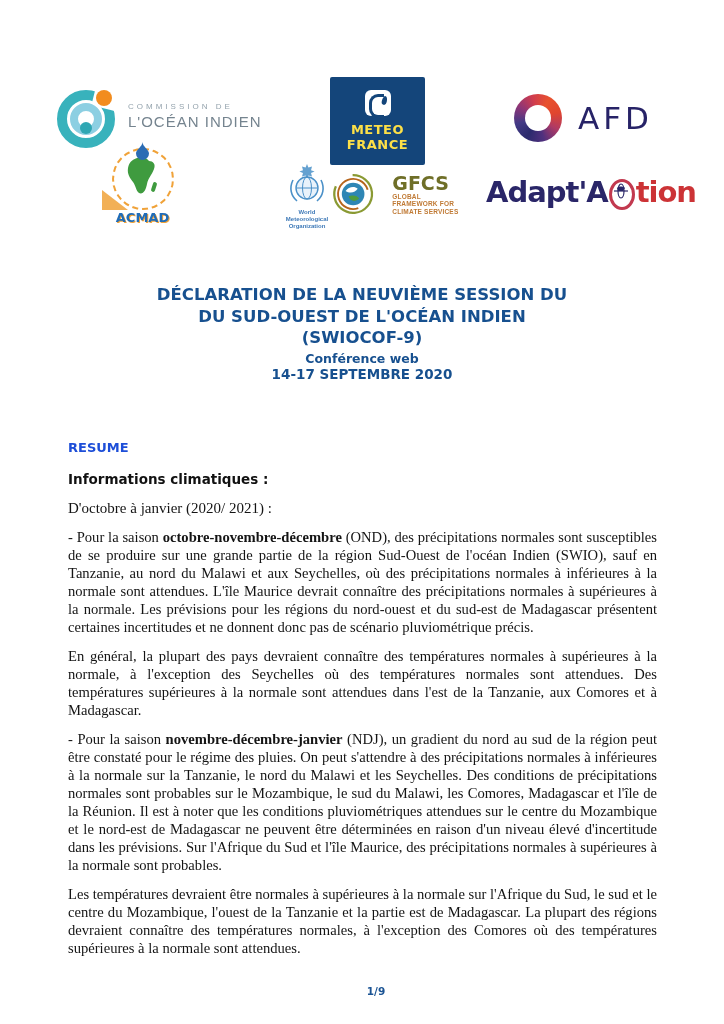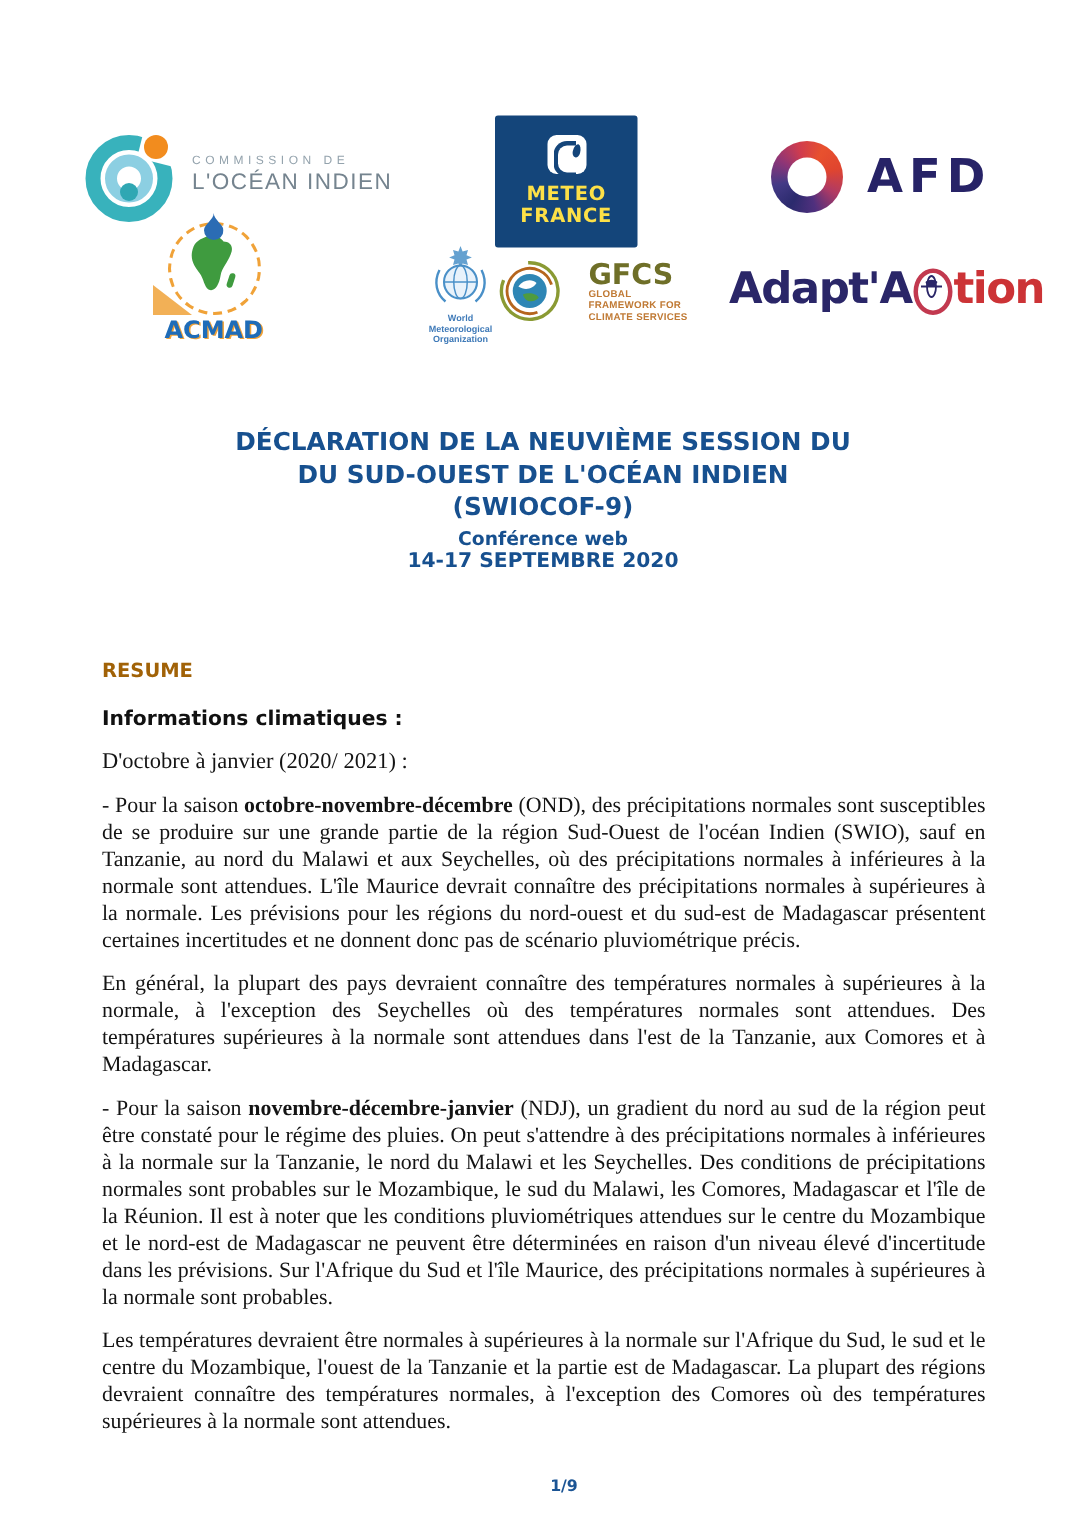--- a/index.html
+++ b/index.html
@@ -24,30 +24,30 @@
   .mf-icon{width:26px;height:26px;background:#ffffff;border-radius:6px;position:relative;margin-bottom:6px;}
   .mf-icon .c1{position:absolute;left:4px;top:4px;width:12px;height:18px;border:3.5px solid #14457a;border-right:none;border-radius:9px 0 0 9px;}
   .mf-icon .c2{position:absolute;right:4px;top:6px;width:5px;height:9px;background:#14457a;border-radius:50% 50% 50% 50%/60% 60% 40% 40%;transform:rotate(14deg);}
   .mf-text{font-family:"DejaVu Sans",sans-serif;font-weight:bold;color:#fde047;font-size:13px;line-height:15px;text-align:center;letter-spacing:.5px;}
 
   
   .afd{left:514px;top:92px;width:150px;height:52px;display:flex;align-items:center;}
   .afd-ring{width:48px;height:48px;border-radius:50%;position:relative;
     background:conic-gradient(from 210deg,#2b2a6d,#433a86,#8c3577,#d03c4e,#e8512e,#e0452f,#b03a64,#50307e,#2b2a6d);}
   .afd-ring::after{content:"";position:absolute;inset:11px;background:#ffffff;border-radius:50%;}
-  .afd-text{margin-left:16px;font-family:"DejaVu Sans",sans-serif;font-weight:bold;font-size:31px;letter-spacing:4px;color:#272367;}
+  .afd-text{margin-left:16px;font-family:"DejaVu Sans",sans-serif;font-weight:normal;font-size:31px;letter-spacing:4px;color:#272367;}
 
   
   .acmad{left:85px;top:148px;width:115px;height:86px;}
   .acmad-sun{position:absolute;left:27px;top:0;width:58px;height:58px;border:2.5px dashed #f0a238;border-radius:50%;}
   .acmad-africa{position:absolute;left:38px;top:8px;}
   .acmad-drop{position:absolute;left:51px;top:-6px;}
   .acmad-tri{position:absolute;left:17px;top:42px;width:0;height:0;border-bottom:20px solid #f0a238;border-right:26px solid transparent;opacity:.85;}
   .acmad-word{position:absolute;left:0;right:0;top:62px;text-align:center;
-    font-family:"DejaVu Sans",sans-serif;font-weight:bold;font-size:16px;color:#1f6cb8;text-shadow:1px 1px 0 #f0a238;}
+    font-family:"DejaVu Sans",sans-serif;font-weight:bold;font-size:13px;color:#1f6cb8;text-shadow:1px 1px 0 #f0a238;}
 
   
   .wmo{left:281px;top:164px;width:52px;height:64px;text-align:center;}
   .wmo-text{font-family:"Liberation Sans",sans-serif;font-size:6px;font-weight:bold;color:#3f7ab8;line-height:7px;margin-top:1px;}
 
   
   .gfcs{left:332px;top:164px;width:130px;height:60px;display:flex;align-items:center;}
   .gfcs-textblock{margin-left:18px;}
   .gfcs-word{font-family:"DejaVu Sans",sans-serif;font-weight:bold;font-size:19px;color:#6f6f28;line-height:20px;}
   .gfcs-sub{font-family:"Liberation Sans",sans-serif;font-size:6.5px;font-weight:bold;color:#c07a35;line-height:7.5px;letter-spacing:.2px;}
@@ -62,21 +62,21 @@
 
   
   .title-block{position:absolute;left:0;top:284px;width:724px;text-align:center;color:#17508f;
     font-family:"DejaVu Sans",sans-serif;font-weight:bold;}
   .title-main{font-size:16.5px;line-height:21.5px;}
   .title-sub1{font-size:12.5px;line-height:15px;margin-top:2px;}
   .title-sub2{font-size:13.5px;line-height:16px;}
 
   
   .content{position:absolute;left:68px;top:440px;width:589px;color:#141414;}
-  .resume{font-family:"DejaVu Sans",sans-serif;font-weight:bold;font-size:13px;color:#a16207;margin:0;}
+  .resume{font-family:"DejaVu Sans",sans-serif;font-weight:bold;font-size:13px;color:#1d4ed8;margin:0;}
   .info-head{font-family:"DejaVu Sans",sans-serif;font-weight:bold;font-size:13.5px;color:#111111;margin:16px 0 0 0;}
   .period{font-size:15px;margin:13px 0 0 0;}
   p.body{font-size:14.6px;line-height:18px;text-align:justify;margin:11px 0 0 0;}
   p.body .b{font-weight:bold;}
 
   
   .footer{position:absolute;left:14px;top:985px;width:724px;text-align:center;
     font-family:"DejaVu Sans",sans-serif;font-weight:bold;font-size:10.5px;color:#1b5494;}
 </style>
 </head>

